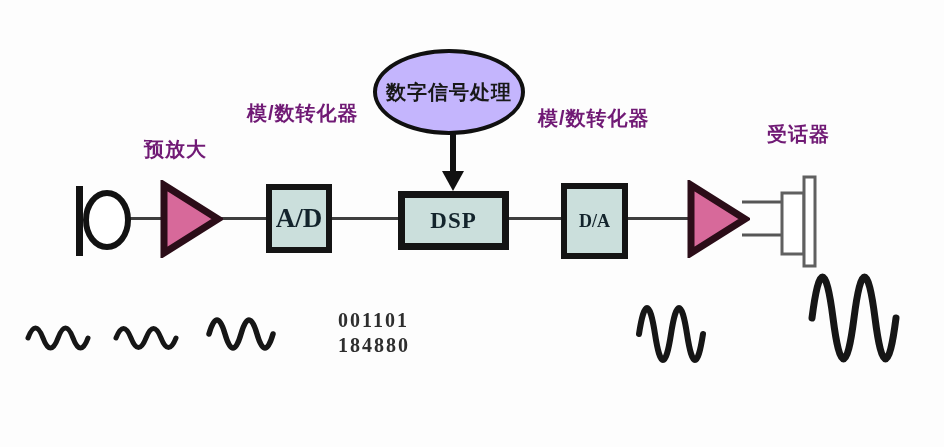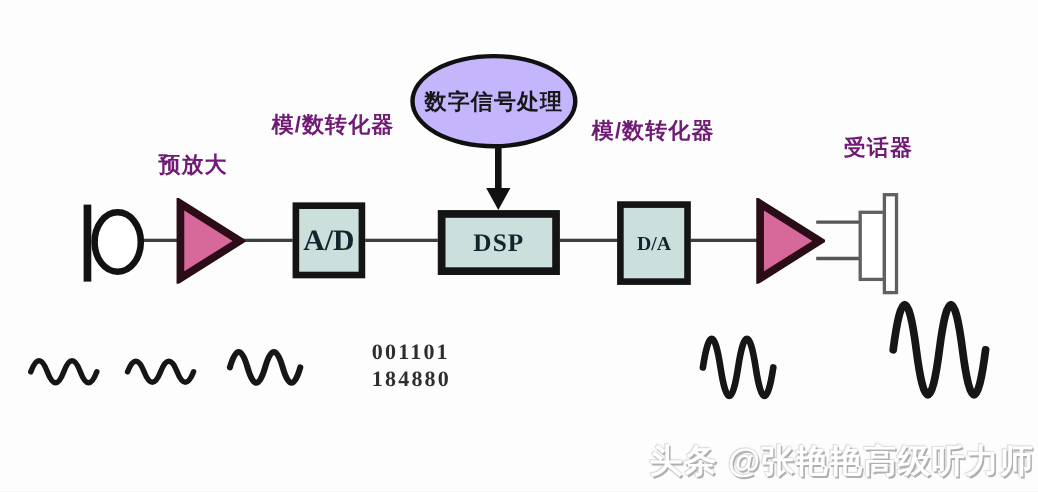--- a/index.html
+++ b/index.html
@@ -102,15 +102,14 @@
   <div class="binary" style="left:500px;top:308px;">
   </div>
 
   <svg class="svgabs" style="left:634px;top:292px;" width="76" height="88">
     <path d="M5,42 q8,-52 16,0 t16,0 t16,0 t16,0" fill="none" stroke="#161616" stroke-width="6" stroke-linecap="round"></path>
   </svg>
   <svg class="svgabs" style="left:806px;top:256px;" width="100" height="126">
     <path d="M6,62 q10.5,-82 21,0 t21,0 t21,0 t21,0" fill="none" stroke="#161616" stroke-width="7" stroke-linecap="round"></path>
   </svg>
 
-  <div id="watermark">头条 @张艳艳高级听力师</div>
 
 </div>
 
 </body></html>

